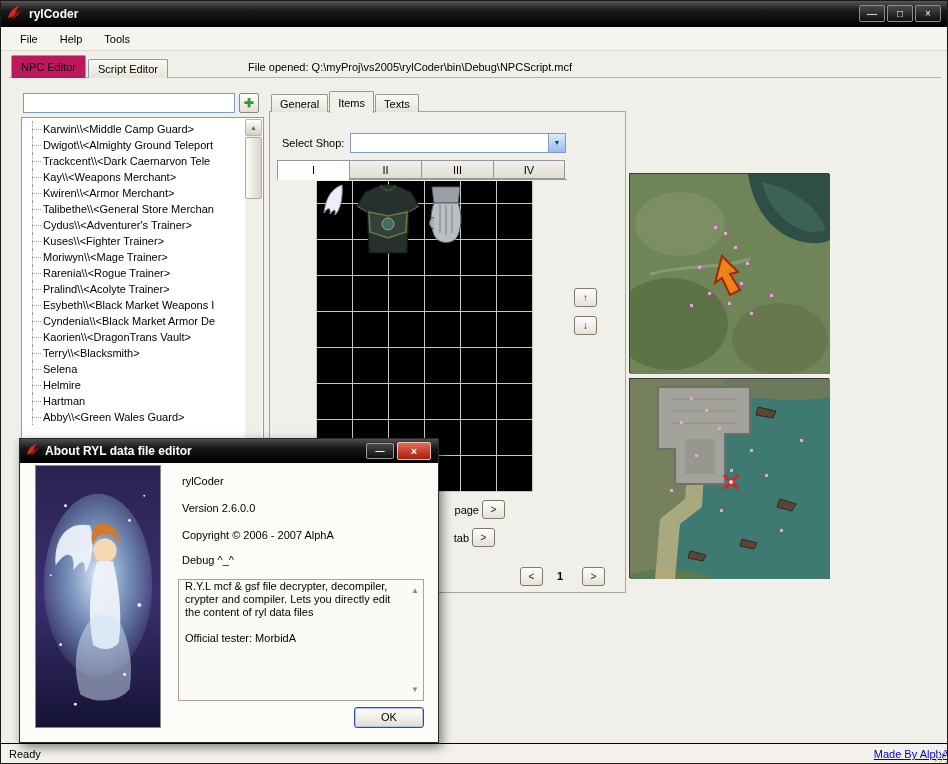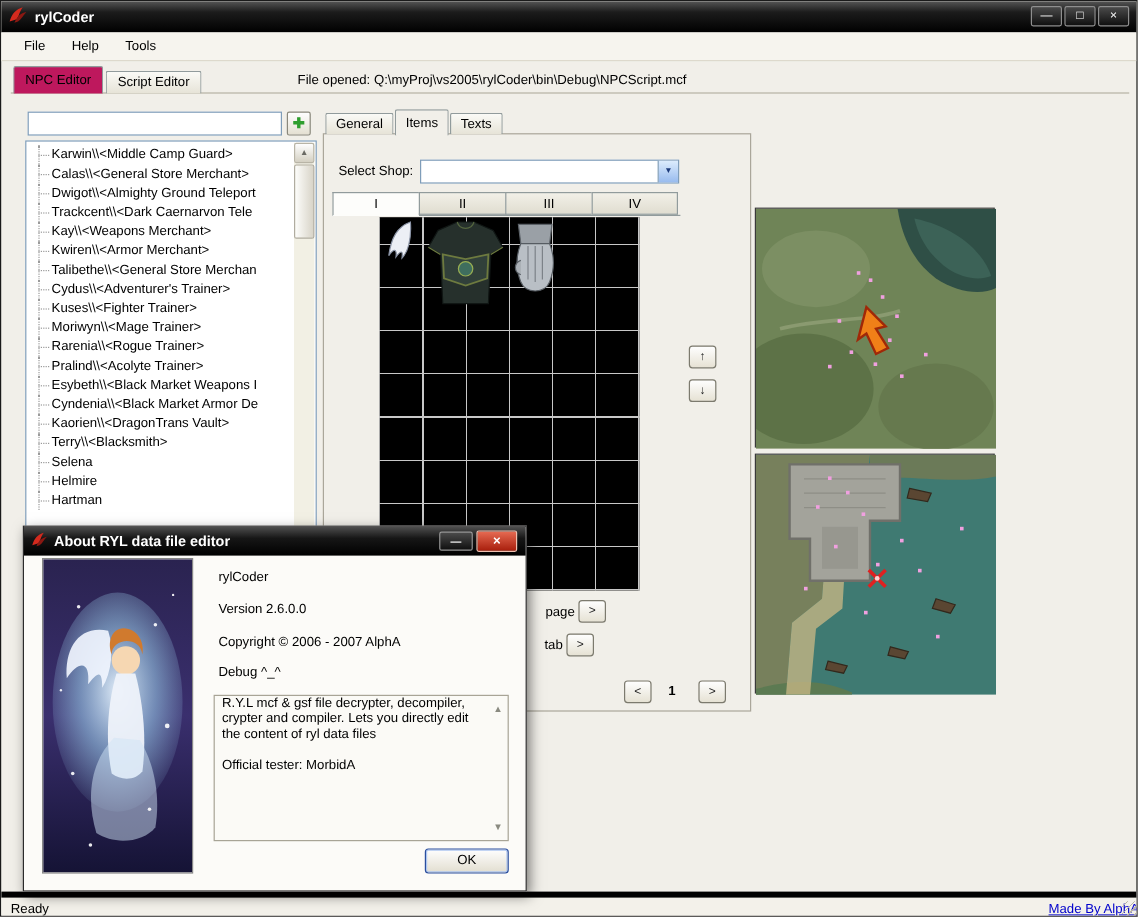--- a/index.html
+++ b/index.html
@@ -97,21 +97,21 @@
   .dlg-name{top:36px;} .dlg-version{top:63px;} .dlg-copy{top:90px;} .dlg-home{top:115px;}
   .dlg-desc{position:absolute;left:158px;top:140px;width:246px;height:122px;border:1px solid #a8a496;
             background:#fbfaf6;padding:0 18px 4px 6px;line-height:13px;}
   .dlg-desc .p1{margin-bottom:13px;}
   .desc-arrow{position:absolute;right:4px;color:#8a8a80;font-size:8px;}
   .desc-arrow.up{top:4px;} .desc-arrow.down{bottom:4px;}
   .ok-btn{position:absolute;left:334px;top:268px;width:70px;height:21px;border:1px solid #2a4e9e;border-radius:3px;
           background:linear-gradient(#fefefe,#e2ded0);box-shadow:inset 0 0 0 1px #aec6f0;text-align:center;line-height:19px;}
 
   
-  .statusbar{position:absolute;left:0;top:742px;width:948px;height:22px;background:#f3f1ea;border-top:5px solid #000000;}
+  .statusbar{position:absolute;left:0;top:742px;width:948px;height:22px;background:#f3f1ea;border-top:1px solid #000000;}
   .status-left{position:absolute;left:8px;top:4px;}
   .status-link{position:absolute;right:0;top:4px;color:#0000cc;text-decoration:underline;}
   .grip{position:absolute;right:1px;bottom:1px;width:13px;height:13px;
         background:repeating-linear-gradient(135deg,transparent 0 3px,#b8b4a6 3px 4px);}
 </style>
 </head>
 <body>
 
 <div class="window">
 
@@ -143,38 +143,38 @@
     </div>
   <div class="file-label">File opened: Q:\myProj\vs2005\rylCoder\bin\Debug\NPCScript.mcf</div>
 
   <input class="search-input" value="" style="">
   <div class="search-btn">
     <span>✚</span>
   </div>
   <div class="listbox">
     <div class="tree">
         <div class="tree-item">Karwin\\&lt;Middle Camp Guard&gt;</div>
-        <div class="tree-item">Calas\\&lt;General Store Merchant&gt;</div>
         <div class="tree-item">Dwigot\\&lt;Almighty Ground Teleport</div>
         <div class="tree-item">Trackcent\\&lt;Dark Caernarvon Tele</div>
         <div class="tree-item">Kay\\&lt;Weapons Merchant&gt;</div>
         <div class="tree-item">Kwiren\\&lt;Armor Merchant&gt;</div>
         <div class="tree-item">Talibethe\\&lt;General Store Merchan</div>
         <div class="tree-item">Cydus\\&lt;Adventurer's Trainer&gt;</div>
         <div class="tree-item">Kuses\\&lt;Fighter Trainer&gt;</div>
         <div class="tree-item">Moriwyn\\&lt;Mage Trainer&gt;</div>
         <div class="tree-item">Rarenia\\&lt;Rogue Trainer&gt;</div>
         <div class="tree-item">Pralind\\&lt;Acolyte Trainer&gt;</div>
         <div class="tree-item">Esybeth\\&lt;Black Market Weapons I</div>
         <div class="tree-item">Cyndenia\\&lt;Black Market Armor De</div>
         <div class="tree-item">Kaorien\\&lt;DragonTrans Vault&gt;</div>
         <div class="tree-item">Terry\\&lt;Blacksmith&gt;</div>
         <div class="tree-item">Selena</div>
         <div class="tree-item">Helmire</div>
         <div class="tree-item">Hartman</div>
+        <div class="tree-item">Abby\\&lt;Green Wales Guard&gt;</div>
       </div>
     <div class="scrollbar">
       <div class="sb-btn sb-up">▲</div>
       <div class="sb-thumb"></div>
       <div class="sb-btn sb-down">▼</div>
     </div>
   </div>
 
   <div class="inner-tabstrip">
       <div class="inner-tab">General</div>

